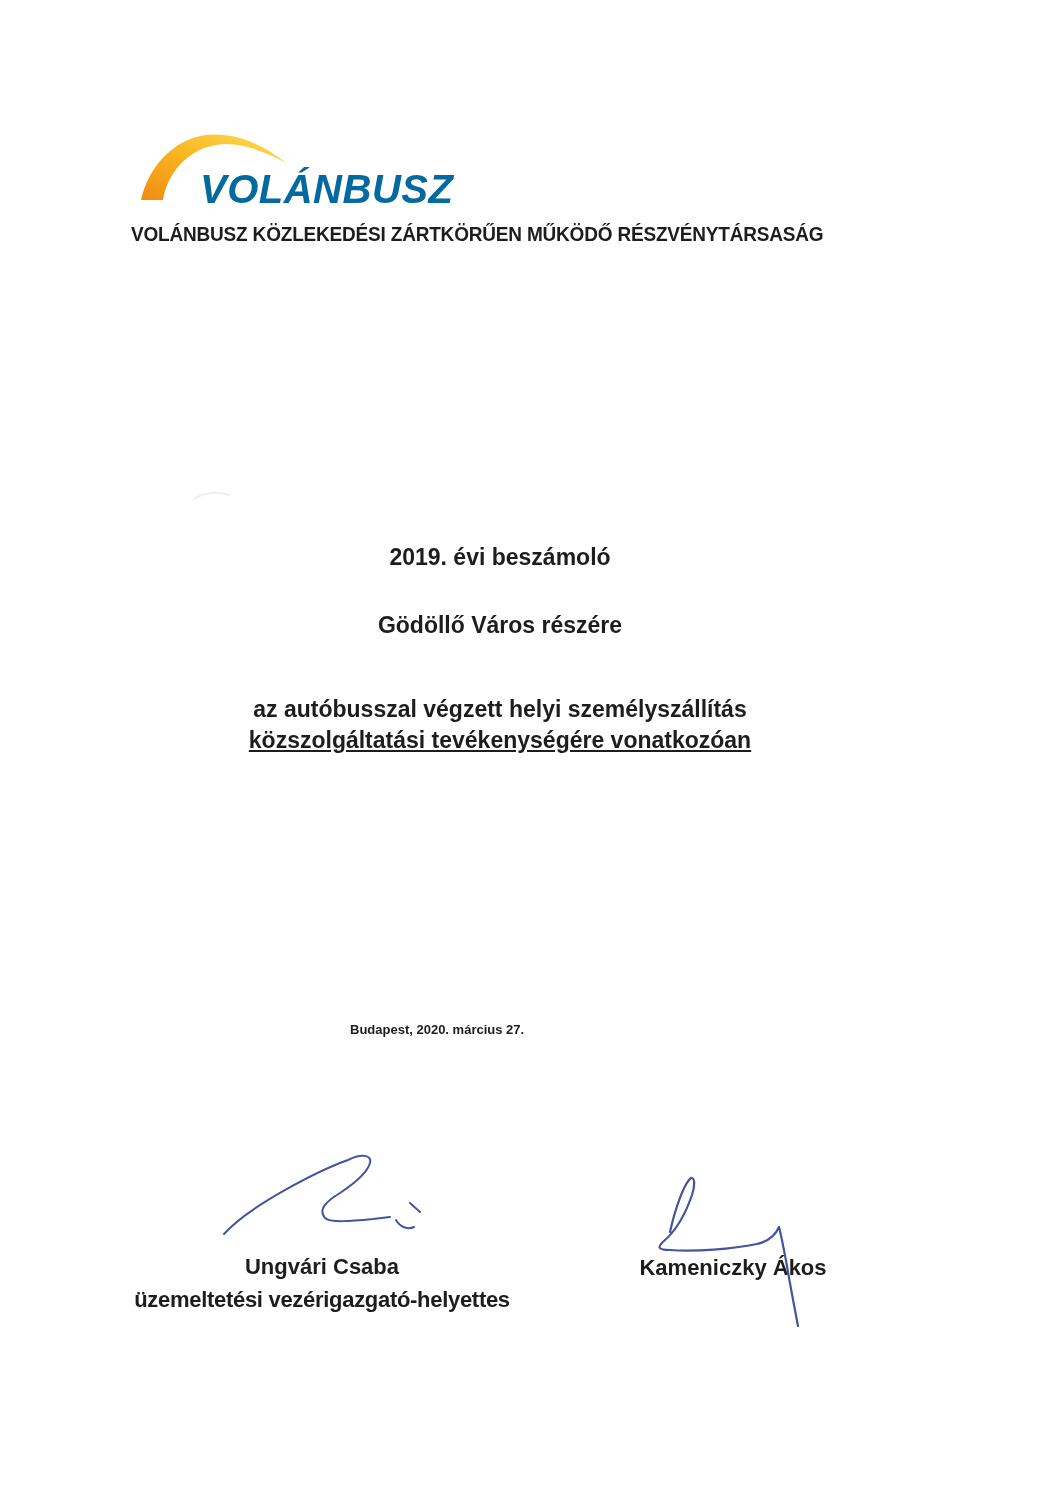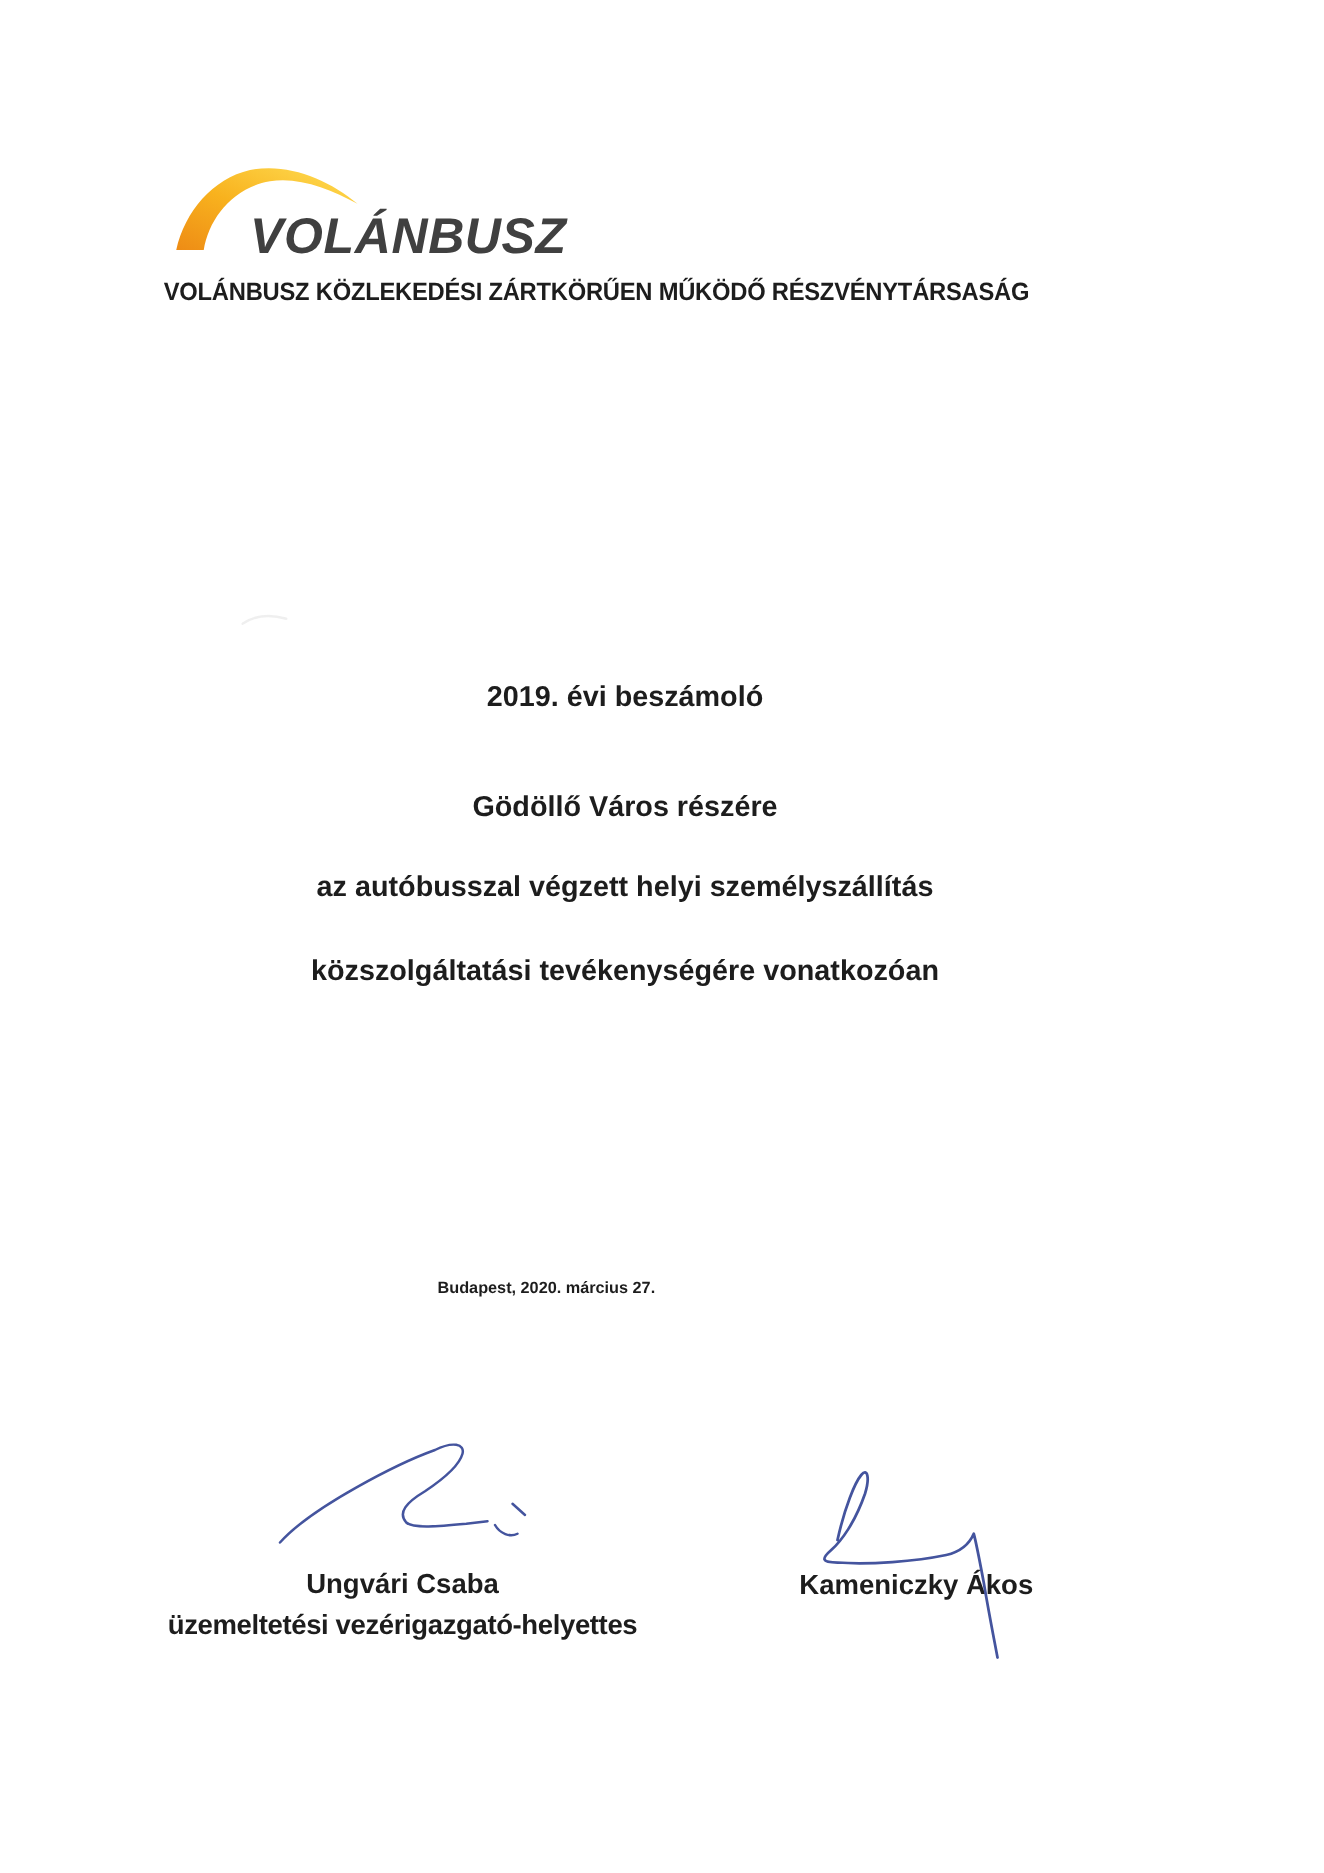--- a/index.html
+++ b/index.html
@@ -19,23 +19,23 @@
     letter-spacing:0.5px;
   }
   .company-line{
     left:131px;top:223px;
     font-size:20px;letter-spacing:-0.2px;
     transform:scaleX(0.95);transform-origin:left top;
   }
   .centered{left:0;width:1000px;text-align:center;}
   .title-line{font-size:23px;}
   .t1{top:544px;}
-  .t2{top:612px;margin-top:20px;}
+  .t2{top:612px;}
   .t3{top:696px;}
-  .t4{top:763px;}
+  .t4{top:727px;text-decoration:underline;}
   .dateline{left:350px;top:1022px;font-size:13px;}
   .sig-name{font-size:22px;transform:translateX(-50%);}
   .sig-title{font-size:22px;letter-spacing:-0.3px;transform:translateX(-50%);text-align:right;}
   .left-name{left:322px;top:1254px;}
   .left-title{left:322px;top:1287px;}
   .right-name{left:733px;top:1255px;}
   .right-title{left:716px;top:1289px;}
   .logo-arc{left:138px;top:131px;overflow:visible;}
   .sig-svg{pointer-events:none;z-index:5;overflow:visible;}
   .sig-left{left:205px;top:1145px;}
@@ -50,21 +50,21 @@
   <svg class="abs logo-arc" width="150" height="70" viewBox="0 0 150 70">
     <defs>
       <linearGradient id="arcGrad" x1="0" y1="1" x2="1" y2="0">
         <stop offset="0" stop-color="#ee8c15"></stop>
         <stop offset="0.45" stop-color="#f8b21e"></stop>
         <stop offset="1" stop-color="#ffdf55"></stop>
       </linearGradient>
     </defs>
     <path d="M 3,69 C 10,38 32,12 62,5 C 92,-1 124,12 148,32 C 126,20 100,10 78,14 C 48,19 29,44 25,69 Z" fill="url(#arcGrad)"></path>
   </svg>
-  <div class="abs brand-text" style="color: #404040;">VOLÁNBUSZ</div>
+  <div class="abs brand-text" style="color: #0369a1;">VOLÁNBUSZ</div>
 
   <div class="abs company-line">VOLÁNBUSZ KÖZLEKEDÉSI ZÁRTKÖRŰEN MŰKÖDŐ RÉSZVÉNYTÁRSASÁG</div>
 
   <svg class="abs artifact" width="40" height="14" viewBox="0 0 40 14">
     <path d="M 1,11 Q 16,1 36,7" stroke="#ececec" stroke-width="2" fill="none" stroke-linecap="round"></path>
   </svg>
 
   <div class="abs centered title-line t1">2019. évi beszámoló</div>
   <div class="abs centered title-line t2">Gödöllő Város részére</div>
   <div class="abs centered title-line t3">az autóbusszal végzett helyi személyszállítás</div>

